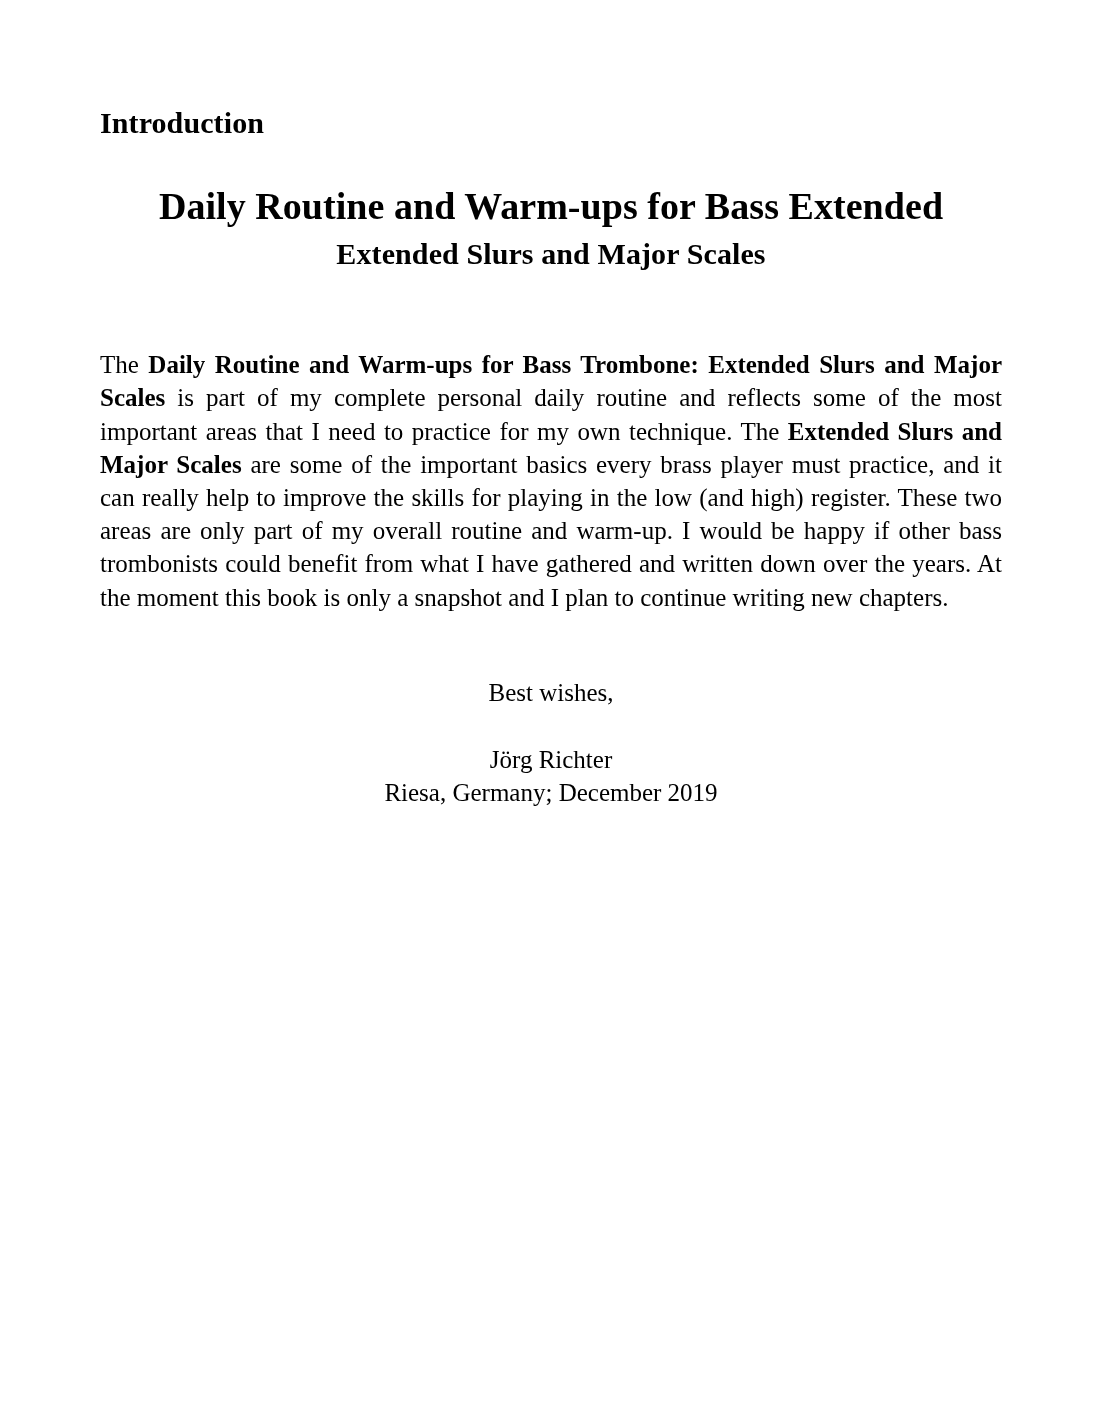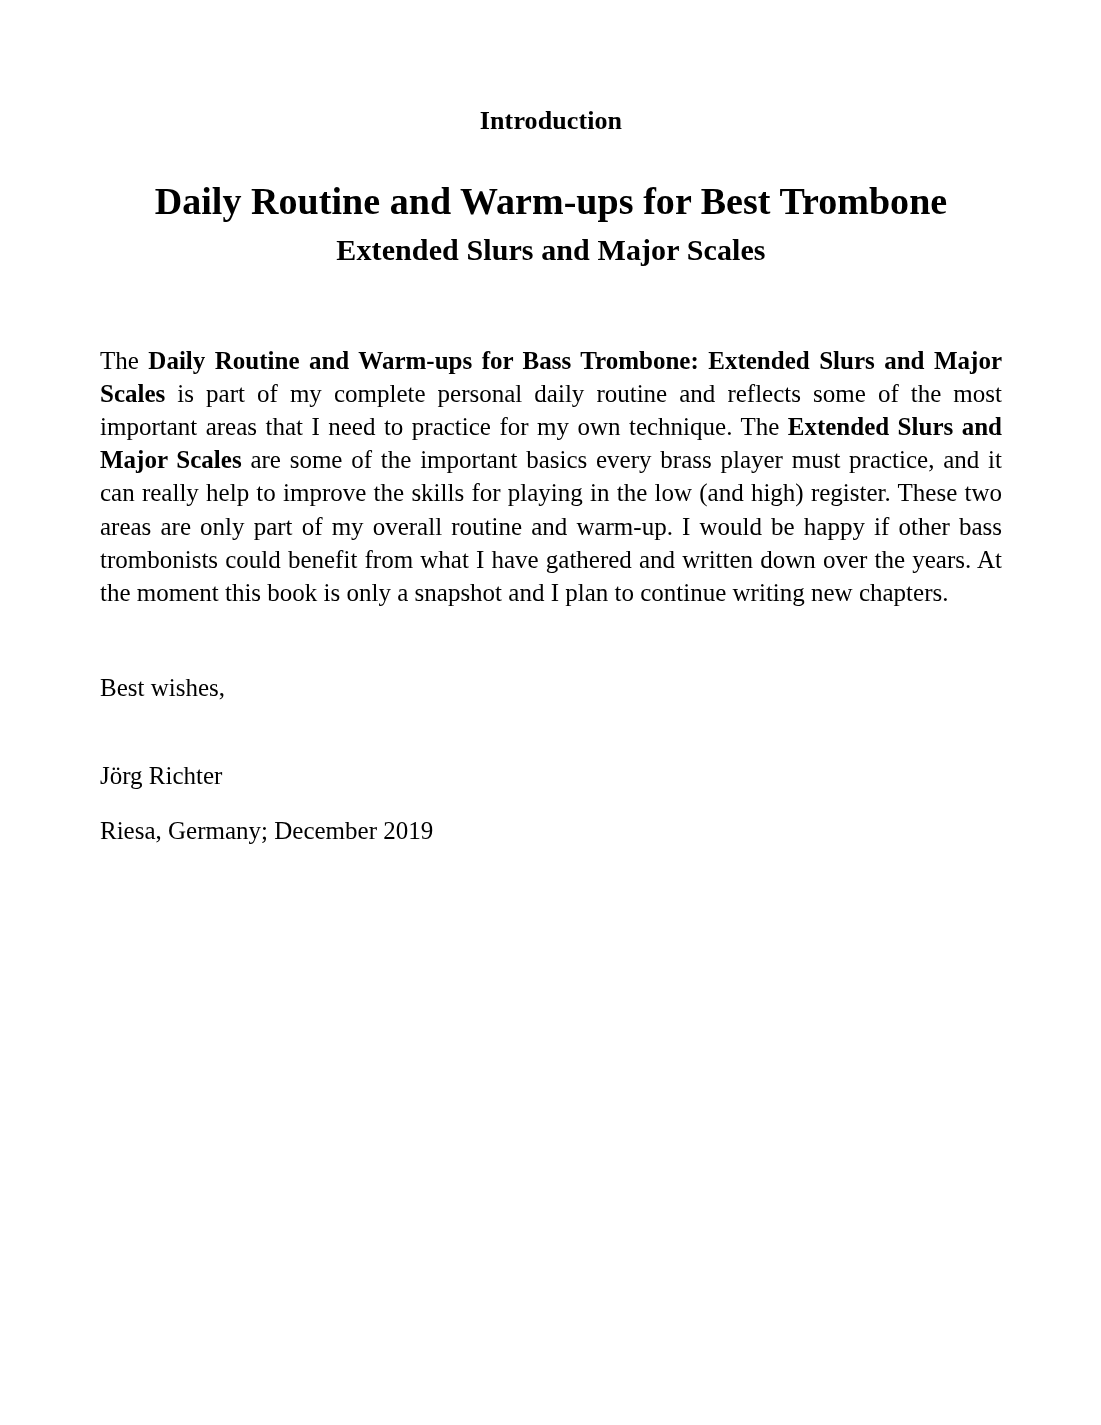--- a/index.html
+++ b/index.html
@@ -29,23 +29,23 @@
 
   .content {
     position: absolute;
     left: 100px;
     top: 0;
     width: 902px;
   }
 
   
   .h-section {
-    font-size: 26px;
+    font-size: 30px;
     font-weight: bold;
-    text-align: center;
+    text-align: left;
     line-height: 1.15;
     margin: 0;
     padding-top: 106px;
     letter-spacing: 0.1px;
   }
 
   .h-title {
     font-size: 38px;
     font-weight: bold;
     text-align: center;
@@ -72,43 +72,43 @@
     line-height: 33.2px;
     margin: 0;
   }
 
   .para-justified {
     text-align: justify;
     text-justify: inter-word;
   }
 
   .para-left {
-    text-align: left;
+    text-align: center;
   }
 
   .bold {
     font-weight: bold;
   }
 
   #p-intro { padding-top: 76px; }
   #p-thanks { padding-top: 56px; }
   #p-bestwishes { padding-top: 62px; }
   #p-signature { padding-top: 34px; }
 
-  .sig-line { display: block; margin-top: 21px; }
+  .sig-line { display: block; }
 </style>
 </head>
 <body>
 
 <div class="page">
   <div class="content">
 
     <h2 class="h-section">Introduction</h2>
 
-    <h1 class="h-title">Daily Routine and Warm-ups for Best Trombone</h1>
+    <h1 class="h-title">Daily Routine and Warm-ups for Bass Extended</h1>
 
     <h2 class="h-subtitle">Extended Slurs and Major Scales</h2>
 
     <p id="p-intro" class="body-block para-justified"><span>The </span><span class="bold">Daily Routine and Warm-ups for Bass Trombone: Extended Slurs and Major Scales</span><span> is part of my complete personal daily routine and reflects some of the most important areas that I need to practice for my own technique. The </span><span class="bold">Extended Slurs and Major Scales</span><span> are some of the important basics every brass player must practice, and it can really help to improve the skills for playing in the low (and high) register. These two areas  are only part of my overall routine and warm-up. I would be happy if other bass trombonists could benefit from what I have gathered and written down over the years. At the moment this book is only a snapshot and I plan to continue writing new chapters.</span></p>
 
 
     <p id="p-bestwishes" class="body-block para-left">Best wishes,</p>
 
     <p id="p-signature" class="body-block para-left">
         <span class="sig-line">Jörg Richter</span>

